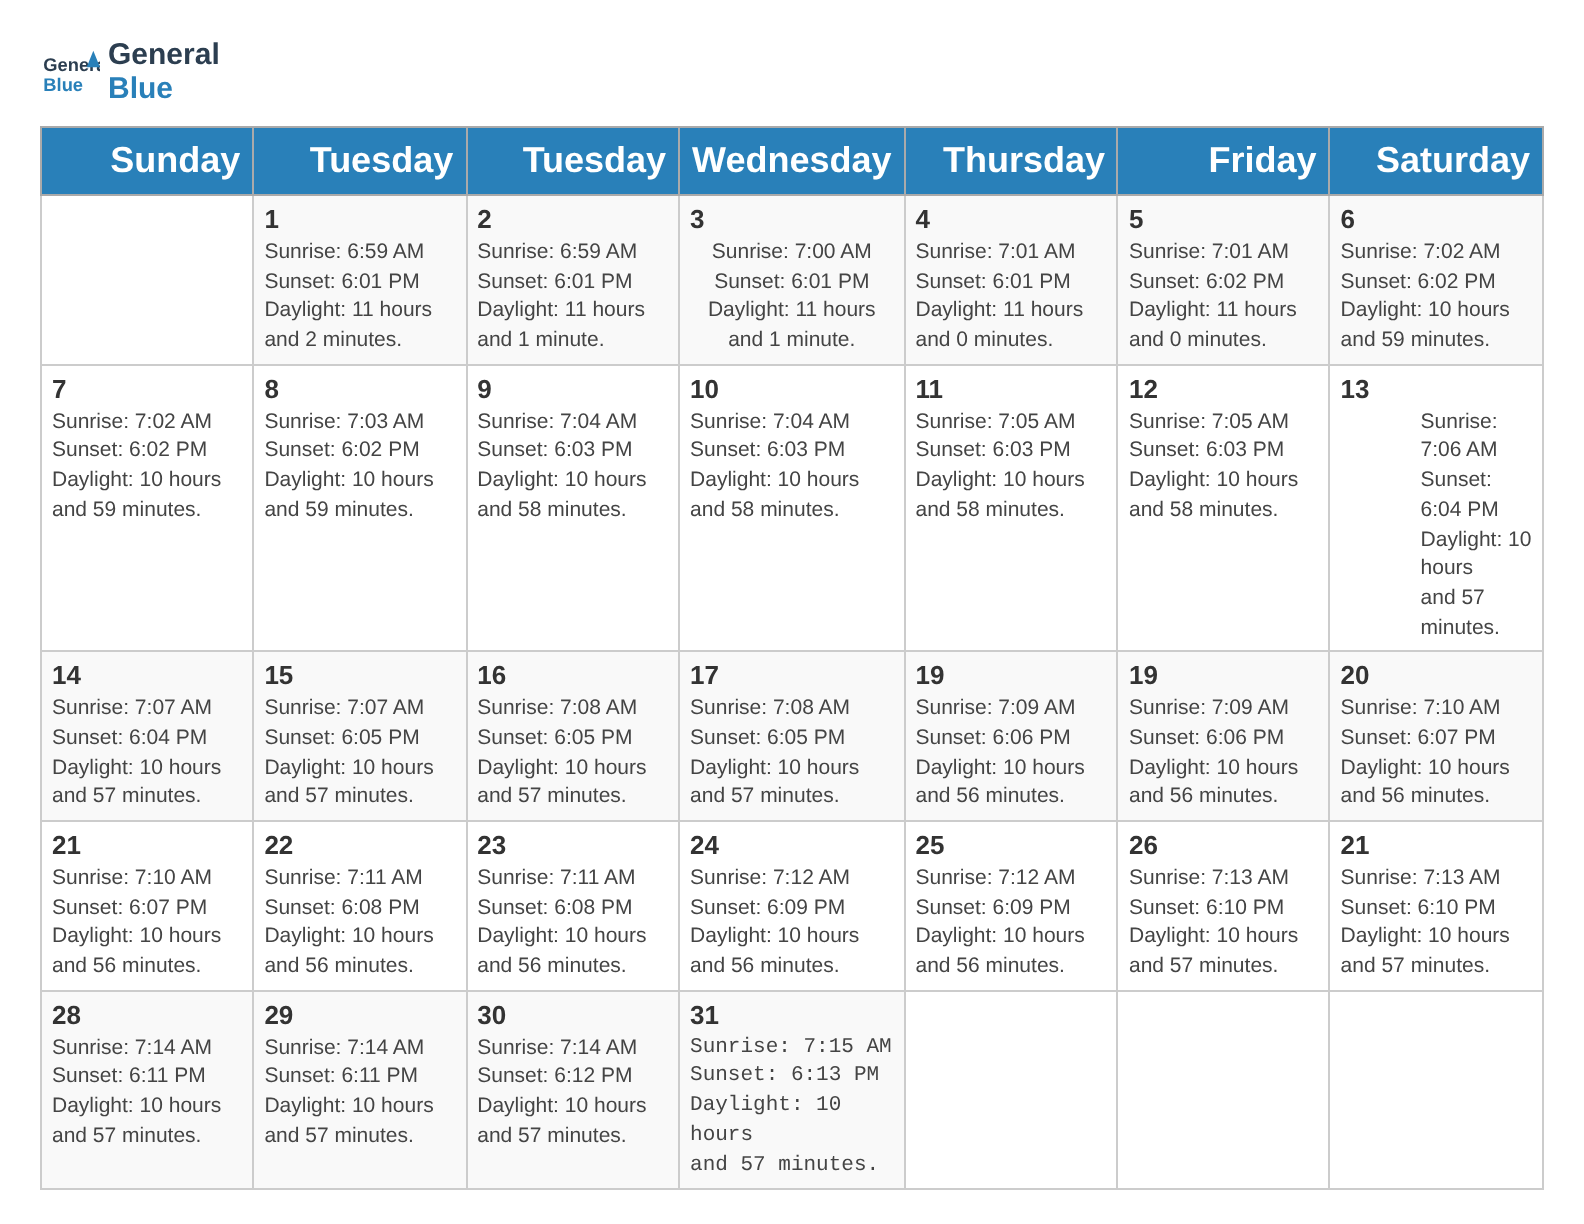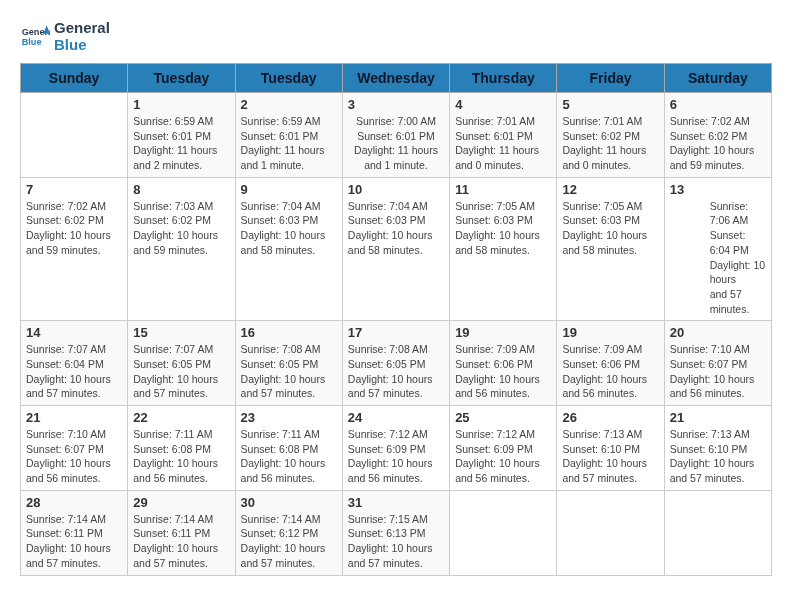--- a/index.html
+++ b/index.html
@@ -41,24 +41,24 @@
       text-align: right;
       margin-bottom: 10px;
     }
     table {
       width: 100%;
       border-collapse: collapse;
       font-size: 11px;
     }
     thead tr th {
       background-color: #2980b9;
-      color: #0f172a;
-      text-align: center;
+      color: #ffffff;
+      text-align: right;
       padding: 6px 6px;
-      font-size: 14px;
+      font-size: 18px;
       font-weight: bold;
       border: 1px solid #aaa;
     }
     tbody tr td {
       vertical-align: top;
       padding: 4px 5px;
       border: 1px solid #ccc;
       min-height: 80px;
       width: 14.28%;
       background: #fff;
@@ -332,21 +332,21 @@
         </td>
         <td>
           <span class="day-num">30</span>
           <div class="day-detail" style="white-space: pre-line;">Sunrise: 7:14 AM
 Sunset: 6:12 PM
 Daylight: 10 hours
 and 57 minutes.</div>
         </td>
         <td>
           <span class="day-num">31</span>
-          <div class="day-detail" style="white-space: pre-line;">Sunrise: 7:15 AM
+          <div class="day-detail" style="white-space: pre-line; font-family: Liberation Mono, monospace;">Sunrise: 7:15 AM
 Sunset: 6:13 PM
 Daylight: 10 hours
 and 57 minutes.</div>
         </td>
         <td class="empty-cell"></td>
         <td class="empty-cell"></td>
         <td class="empty-cell"></td>
       </tr>
     </tbody>
 </table>

